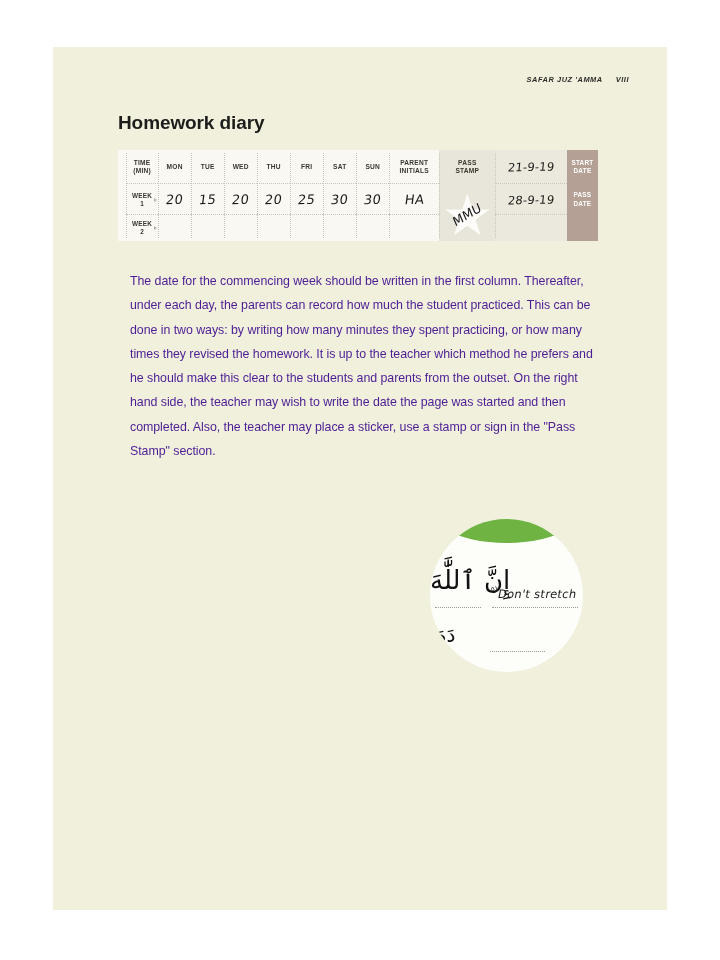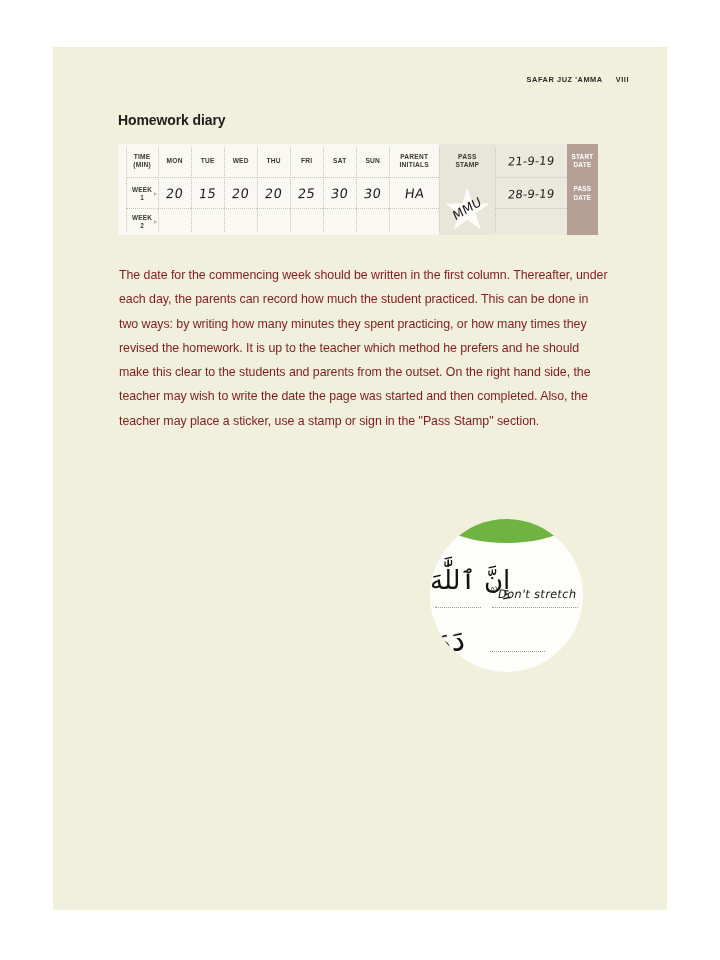--- a/index.html
+++ b/index.html
@@ -28,46 +28,47 @@
   
   #running-header {
     position: absolute;
     right: 38px;
     top: 28px;
     font-size: 7.4px;
     font-weight: bold;
     letter-spacing: 0.55px;
     color: #2b2b28;
     white-space: nowrap;
+    font-style: italic;
   }
   #running-header .folio {
     margin-left: 13px;
   }
 
   
   #content {
     position: absolute;
     left: 65px;
     top: 65px;
     width: 493px;
   }
 
   h2.section-heading {
-    font-size: 14px;
+    font-size: 19px;
     font-weight: bold;
     color: #1d1d1b;
     margin: 0 0 16px 0;
     letter-spacing: -0.1px;
   }
 
   p.body-text {
     font-size: 12.4px;
     line-height: 24.3px;
-    color: #7f1d1d;
-    margin: 1px;
+    color: #4c1d95;
+    margin: 12px;
     letter-spacing: -0.05px;
   }
 
   
   #diary-table {
     width: 480px;
     height: 91px;
     display: flex;
     align-items: stretch;
     background: #faf8f3;
@@ -209,21 +210,21 @@
     color: #111111;
     direction: rtl;
     line-height: 1.05;
     letter-spacing: -0.5px;
   }
   .illus-arabic-2 {
     position: absolute;
     left: 6px;
     top: 104px;
     font-family: "DejaVu Sans", sans-serif;
-    font-size: 30px;
+    font-size: 20px;
     color: #111111;
     direction: rtl;
   }
   .illus-note {
     position: absolute;
     left: 68px;
     top: 68px;
     font-family: "DejaVu Sans", sans-serif;
     font-size: 11.5px;
     color: #1b1b1b;

